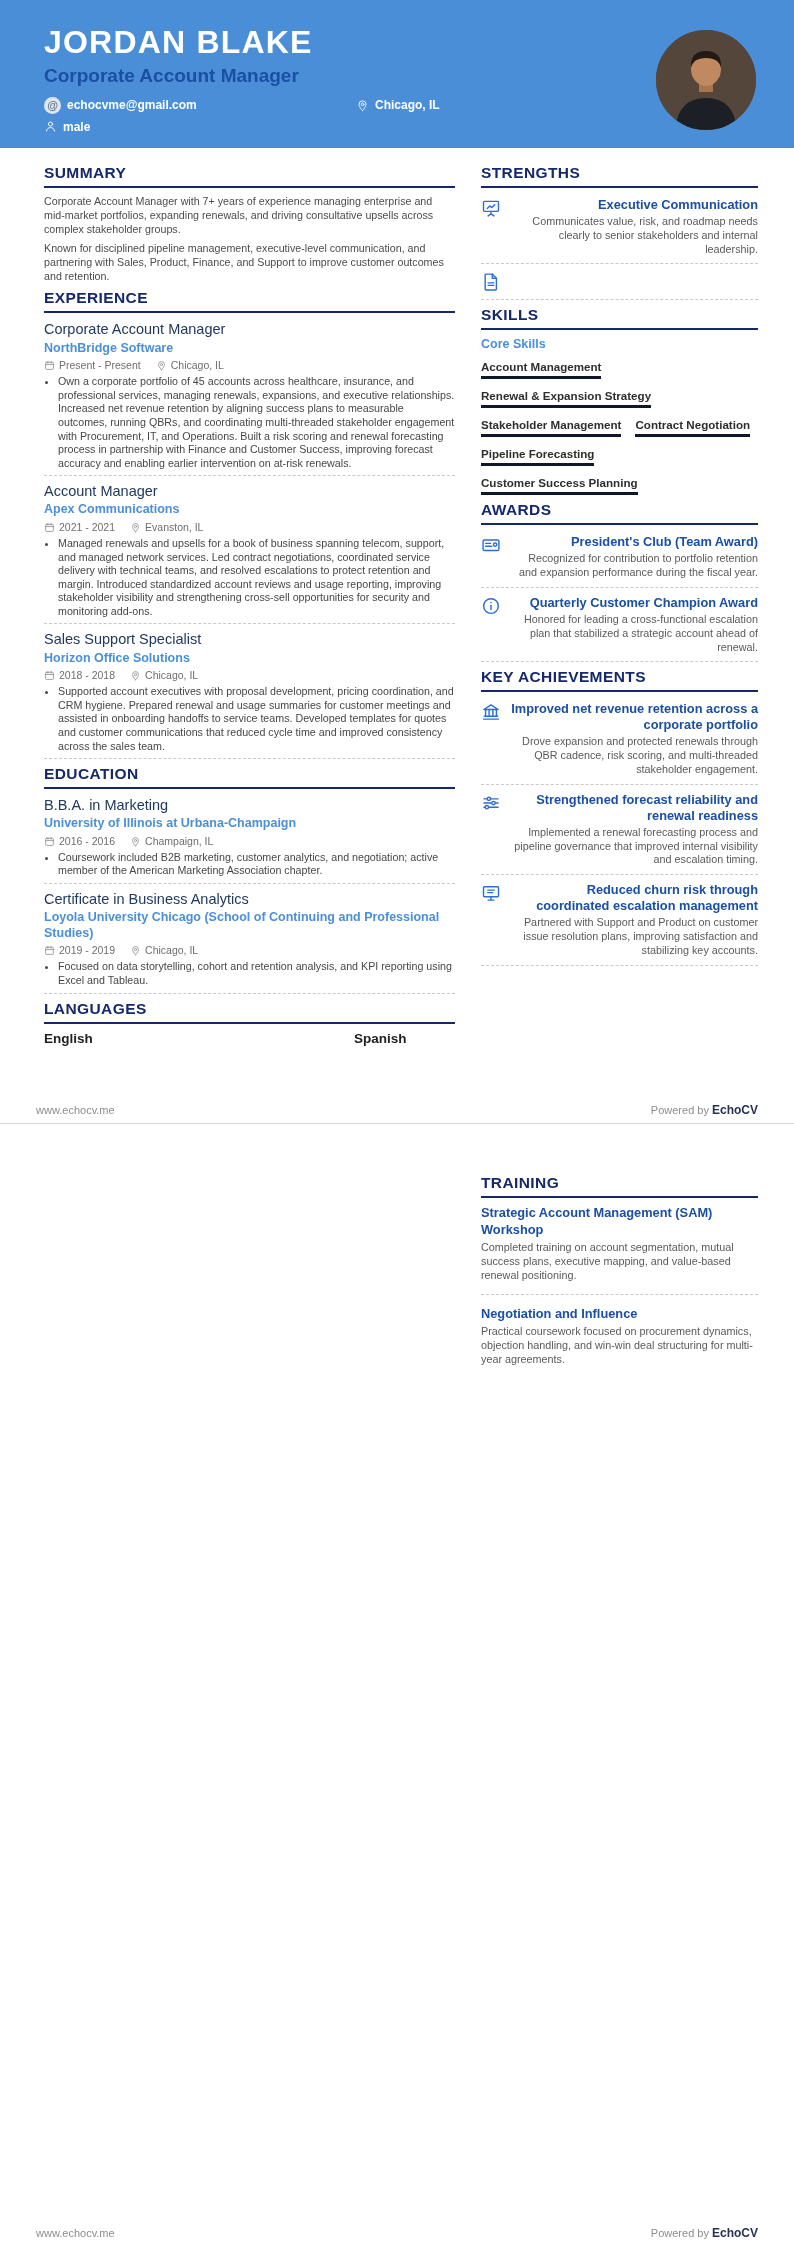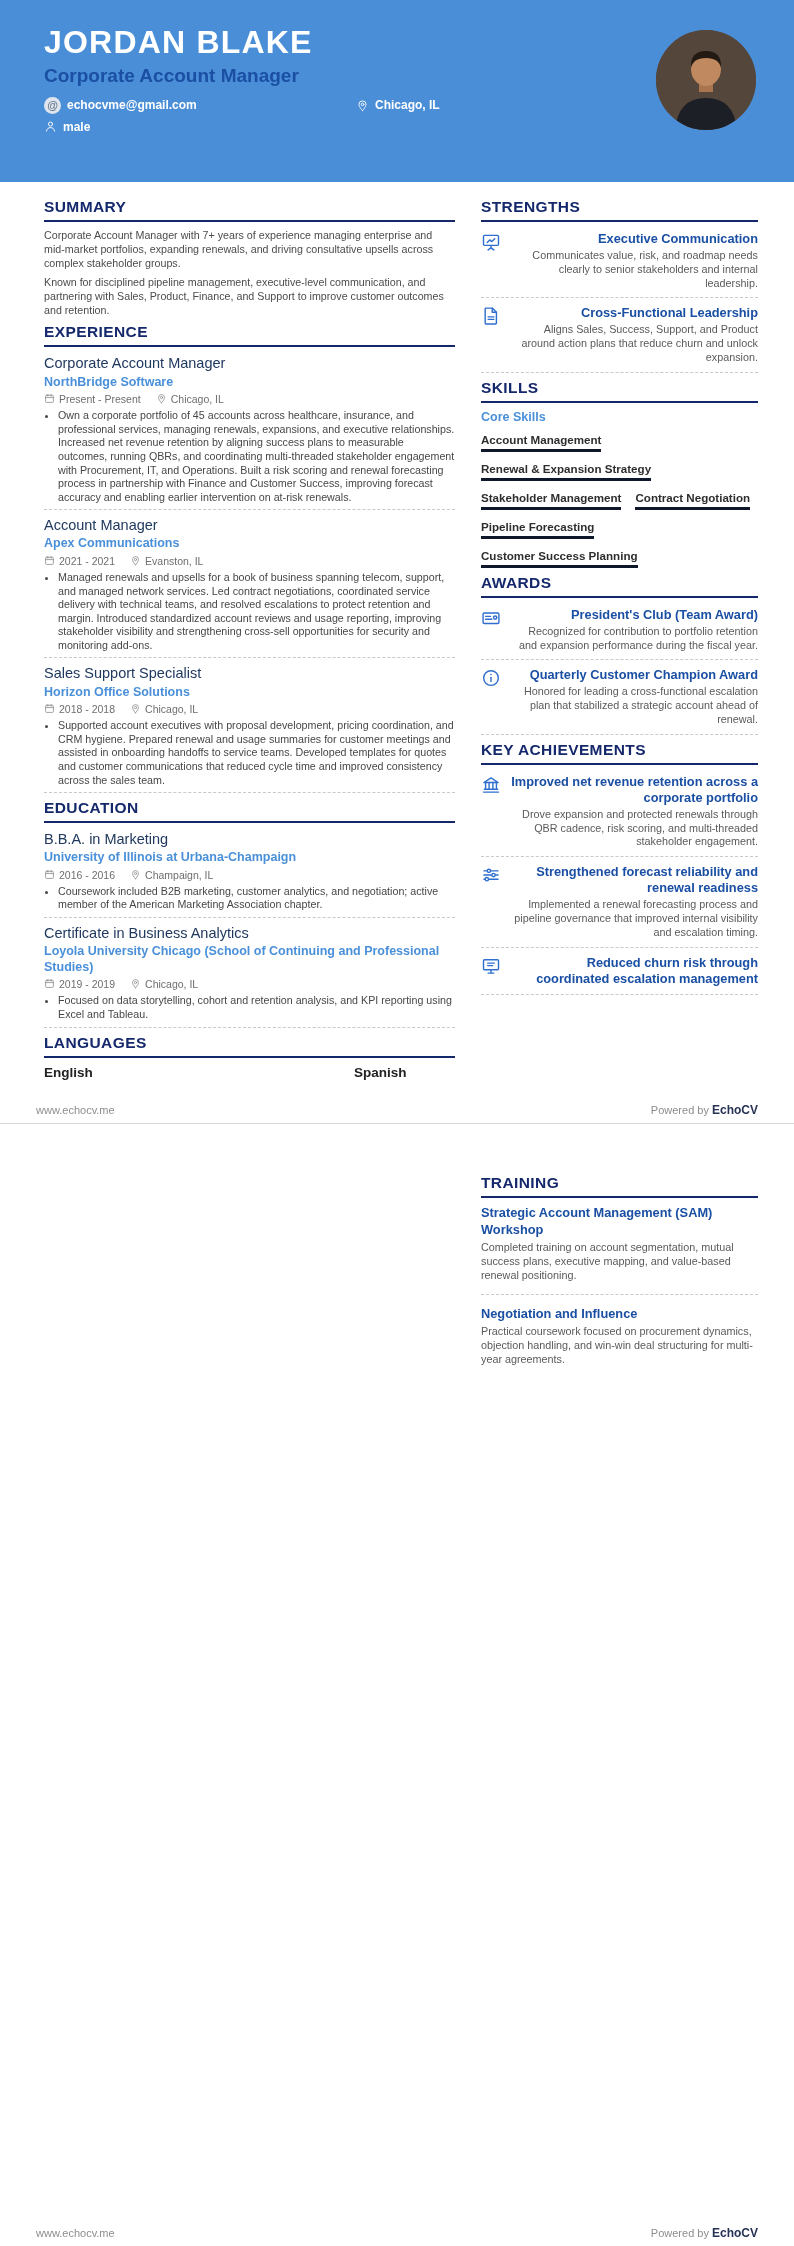--- a/index.html
+++ b/index.html
@@ -1,21 +1,21 @@
 <!DOCTYPE html>
 <html><head>
 <meta charset="utf-8">
 <style>
   html,body{margin:0;padding:0;}
   body{width:794px;background:#e9e9e9;font-family:"Liberation Sans",sans-serif;color:#333;}
   .page{width:794px;height:1123px;background:#fff;position:relative;overflow:hidden;box-sizing:border-box;}
   .page--2{border-top:1px solid #d8d8d8;}
 
   
-  .header{background:#4a8ed8;height:182px;box-sizing:border-box;padding:25px 115px 0 44px;position:relative;}
+  .header{background:#4a8ed8;height:148px;box-sizing:border-box;padding:25px 115px 0 44px;position:relative;}
   .name{color:#fff;font-size:32px;font-weight:bold;letter-spacing:1.2px;line-height:1.12;}
   .headline{color:#1a4fa3;font-size:19px;font-weight:bold;margin-top:4px;}
   .contact{margin-top:10px;color:#fff;font-size:12px;font-weight:bold;}
   .contact-row{display:flex;align-items:center;margin-bottom:6px;}
   .contact-item{display:flex;align-items:center;gap:6px;}
   .contact-item--email{width:312px;}
   .at-badge{width:17px;height:17px;border-radius:50%;background:#dfe5ec;color:#68788f;font-size:11px;font-weight:bold;display:flex;align-items:center;justify-content:center;flex:none;}
   .cicon{display:flex;color:#fff;}
   .cicon svg{width:13px;height:13px;display:block;}
   .photo{position:absolute;top:30px;right:38px;width:100px;height:100px;border-radius:50%;overflow:hidden;background:#574a42;}
@@ -28,21 +28,21 @@
   section + section{margin-top:6px;}
   .sec-h{margin:0 0 7px;font-size:15.5px;font-weight:bold;color:#14286b;letter-spacing:.4px;padding-bottom:4px;border-bottom:2.5px solid #14286b;}
 
   
   .para{margin:0;font-size:10.7px;line-height:1.3;color:#4c4c4c;}
   .para + .para{margin-top:5px;}
   .entry{padding-bottom:5px;margin-bottom:6px;border-bottom:1px dashed #c9c9c9;}
   .entry-title{margin:0;font-size:14.5px;font-weight:normal;color:#20395f;line-height:1.25;}
   .entry-sub{font-size:12.5px;font-weight:bold;color:#4a90d9;margin-top:2px;line-height:1.25;}
   .entry-meta{display:flex;gap:15px;margin-top:3px;font-size:10.5px;color:#6e6e6e;align-items:center;}
-  .meta-item{display:flex;align-items:flex-start;gap:4px;}
+  .meta-item{display:flex;align-items:flex-end;gap:4px;}
   .micon{display:flex;color:#8a8a8a;}
   .micon svg{width:11px;height:11px;display:block;}
   .bullets{margin:4px 0 0;padding-left:14px;}
   .bullets li{font-size:10.7px;line-height:1.27;color:#474747;}
   .lang-grid{display:grid;grid-template-columns:310px 1fr;}
   .lang-name{font-size:13.5px;font-weight:bold;color:#222;}
 
   
   .feat{display:flex;gap:10px;padding:7px 0;border-bottom:1px dashed #c9c9c9;text-align:right;}
   .feat:first-of-type{padding-top:2px;}
@@ -340,24 +340,20 @@
           </div>
         </div>
 
 
         <div class="feat">
           <span class="ficon">
               <svg class="icon-svg">
                 <use href="#i-doc"></use>
               </svg>
             </span>
-          <div class="ftext">
-            <div class="ftitle">Cross-Functional Leadership</div>
-            <div class="fdesc">Aligns Sales, Success, Support, and Product around action plans that reduce churn and unlock expansion.</div>
-          </div>
         </div>
       </section>
 
       <section>
         <h2 class="sec-h">SKILLS</h2>
         <div class="skills-label">Core Skills</div>
         <div class="skill-tags">
           <span class="skill">Account Management</span>
           <span class="skill">Renewal &amp; Expansion Strategy</span>
           <span class="skill">Stakeholder Management</span>
@@ -423,20 +419,21 @@
         </div>
 
         <div class="feat">
           <span class="ficon">
               <svg class="icon-svg">
                 <use href="#i-monitor"></use>
               </svg>
             </span>
           <div class="ftext">
             <div class="ftitle">Reduced churn risk through coordinated escalation management</div>
+            <div class="fdesc">Partnered with Support and Product on customer issue resolution plans, improving satisfaction and stabilizing key accounts.</div>
           </div>
         </div>
       </section>
 
     </div>
   </div>
 
   <div class="footer">
     <span class="site">www.echocv.me</span>
     <span class="powered">

